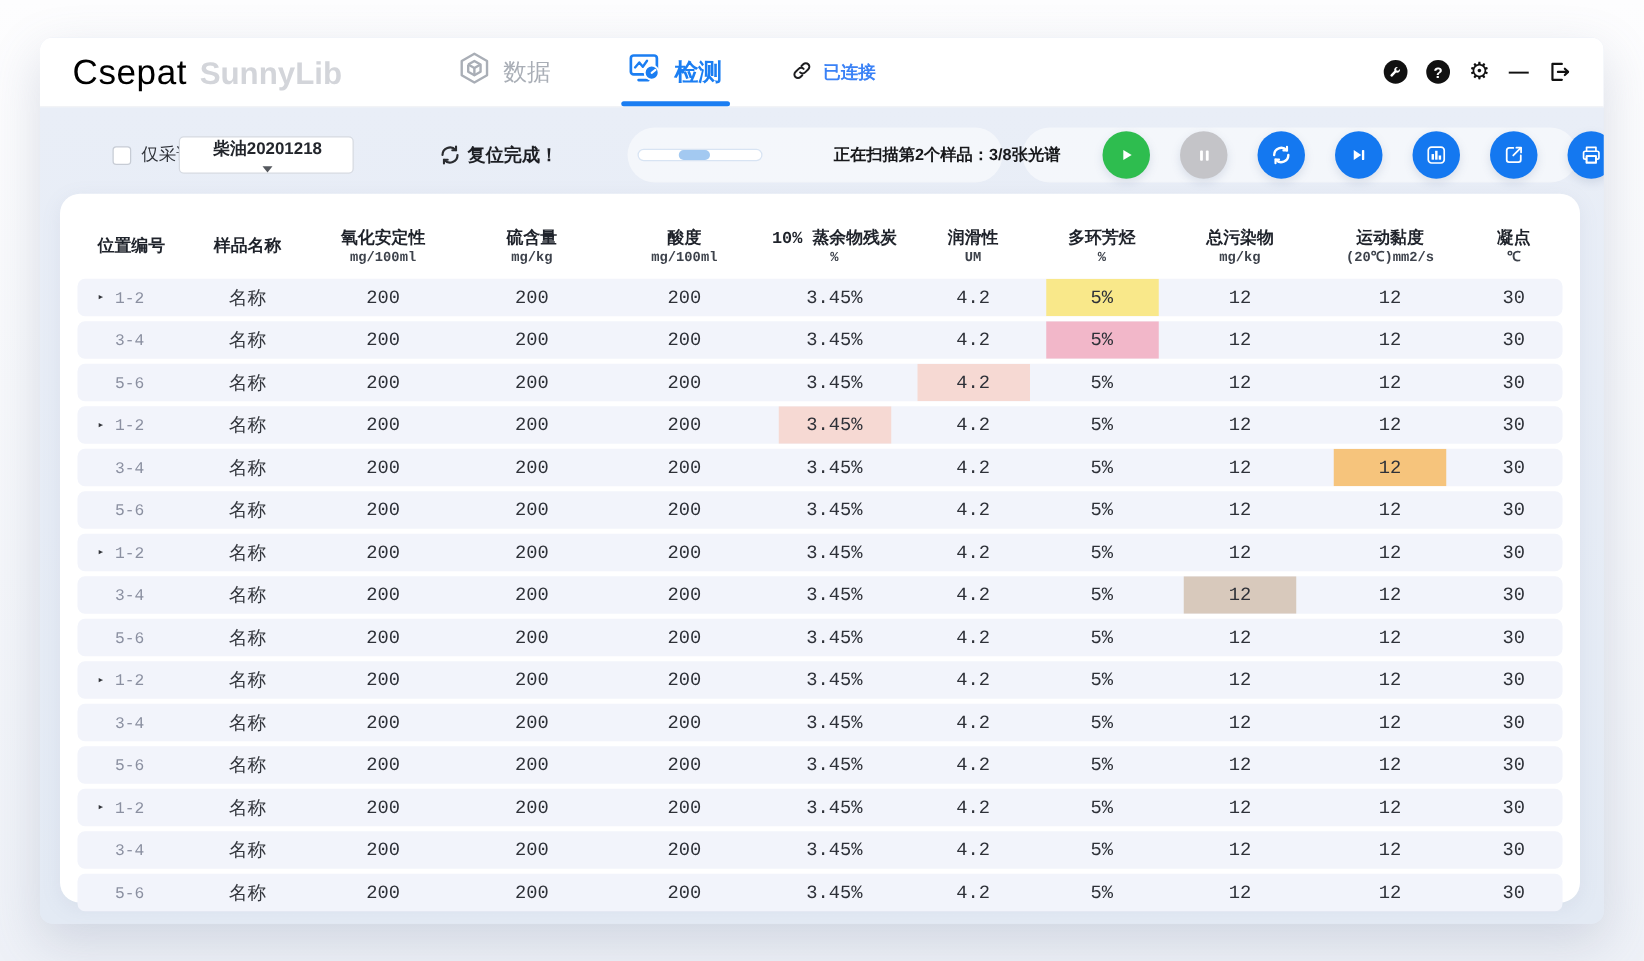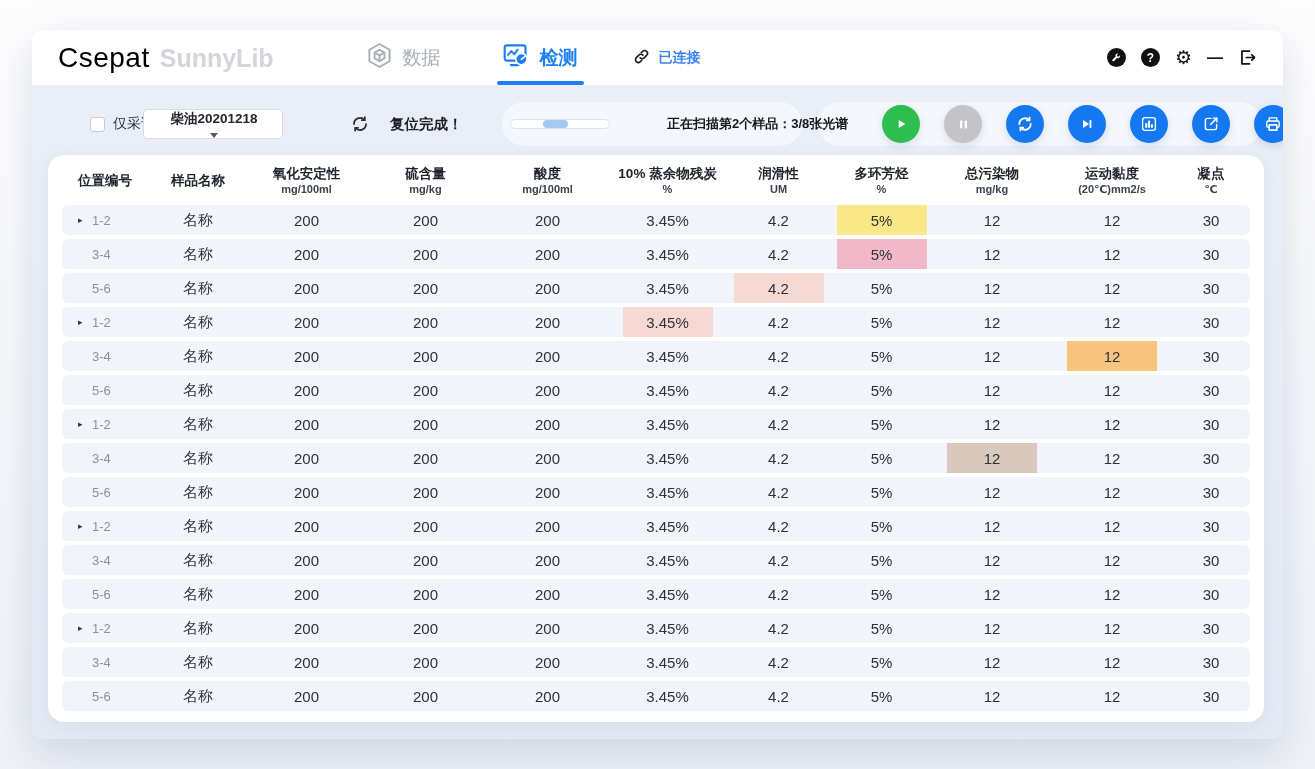--- a/index.html
+++ b/index.html
@@ -43,37 +43,37 @@
   .t-abs { position:absolute; top:38px; transform:translateY(-50%);padding-left:32px; }
   .chk-group { left:26px; display:flex; align-items:center; gap:8px; cursor:pointer; }
   .chk { width:15px; height:15px; border:1px solid #c7ccd5; border-radius:3px; background:#fff; }
   .chk-label { font-size:14px; color:#2c2f36; }
   .dropdown { left:111px; width:140px; height:30px; background:#fff;
     border:1px solid #d6dae1; border-radius:4px; display:flex; align-items:center;
     justify-content:space-between; padding:0 10px 0 12px; cursor:pointer;flex-direction:column; }
   .dropdown-value { font-size:13.5px; font-weight:600; color:#23262c; }
   .caret { width:0; height:0; border-left:4.5px solid transparent;
     border-right:4.5px solid transparent; border-top:5.5px solid #55585e; }
-  .reset-group { left:286px; display:flex; align-items:center; gap:20px; cursor:pointer; }
+  .reset-group { left:286px; display:flex; align-items:center; gap:4px; cursor:pointer; }
   .reset-label { font-size:14.5px; font-weight:600; color:#1d1f24; }
   .band { position:absolute; background:rgba(255,255,255,.5); border-radius:23px; top:16px; height:44px; }
   .band1 { left:470px; width:300px; }
   .band2 { left:786px; width:444px; }
   .progress { left:478px; width:100px; height:10px; background:#fff;
     border:1px solid #d8e4f3; border-radius:6px; overflow:hidden; }
   .progress-fill { height:100%; background:#a3c9f1; border-radius:6px; }
   .scan-status { left:603px; font-size:13px; font-weight:600; color:#17181b; white-space:nowrap; }
   .actions { left:818px; display:flex; gap:24px; align-items:center; }
   .abtn { width:38px; height:38px; border-radius:50%; display:flex; align-items:center;
     justify-content:center; cursor:pointer; box-shadow:0 3px 8px rgba(90,110,150,.18); }
 
   
   .card { position:absolute; left:16px; top:69px; width:1216px; height:567px;
-    background:#fff; border-radius:16px; padding:3px 14px 0;
-    box-shadow:0 4px 16px rgba(120,130,160,.10); }
+    background:#fff; border-radius:16px; padding:21px 14px 0;
+    box-shadow:0 4px 16px rgba(120,130,160,.10);font-family:Liberation Mono, monospace; }
   .grid { display:grid;
     grid-template-columns:86px 100px 117px 121px 123px 117px 105px 101px 120px 120px minmax(0,1fr);
     align-items:center; }
   .thead { height:47px; }
   .th { text-align:center; line-height:1.25; }
   .th-title { display:block; font-size:13.5px; font-weight:700; color:#1f232b; white-space:nowrap; }
   .th-unit { display:block; font-size:11px; font-weight:600; color:#3d424b; }
   .row { height:30px; background:#f2f4fb; border-radius:6px; margin-bottom:4px;
     font-size:15px; color:#2e3138; overflow:hidden; cursor:pointer; }
   .cell { height:100%; display:flex; align-items:center; justify-content:center; }

